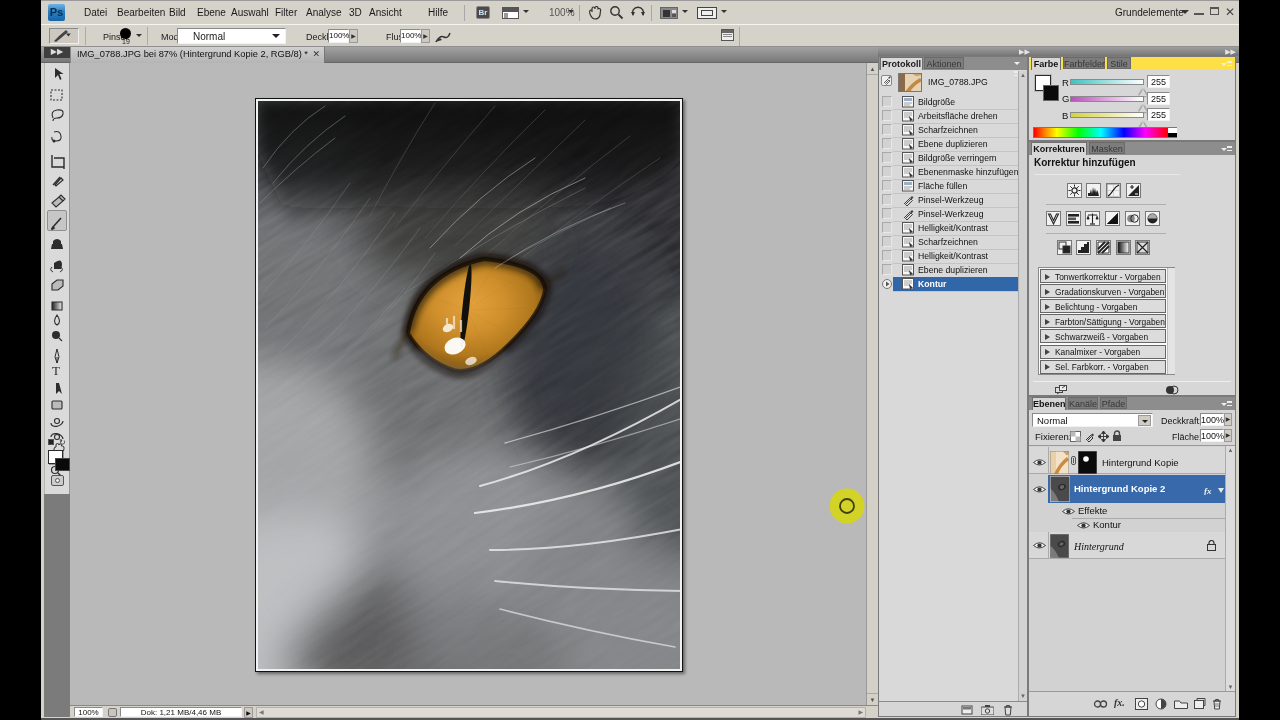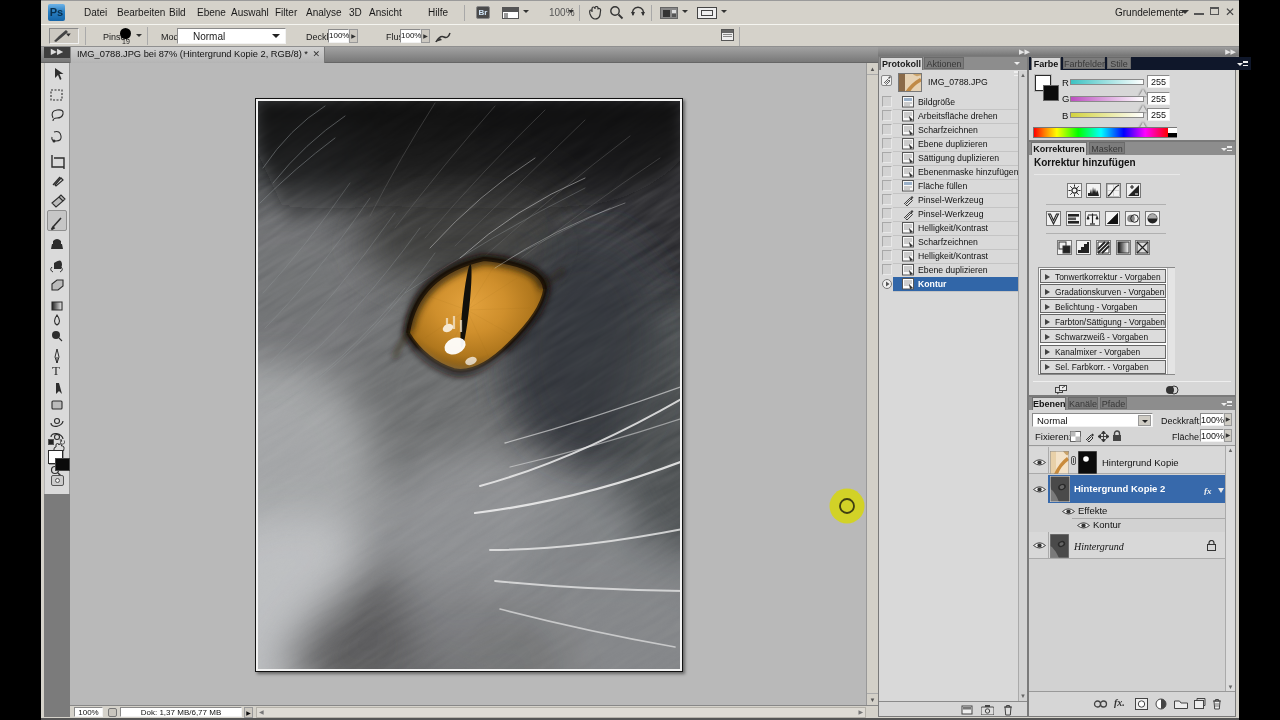--- a/index.html
+++ b/index.html
@@ -307,21 +307,21 @@
   </svg>
 
   <div class="abs" style="left:825px;top:63px;width:12px;height:642px;background:#d3d0c8;border-left:1px solid #999;">
     <div style="height:12px;border-bottom:1px solid #aaa;font-size:6px;color:#555;text-align:center;line-height:12px;">▲</div>
     <div class="abs" style="bottom:0;width:100%;height:12px;border-top:1px solid #aaa;font-size:6px;color:#555;text-align:center;line-height:12px;">▼</div>
   </div>
 
   <div class="abs" id="statusbar" style="left:29px;top:705px;width:808px;height:13px;background:#d5d2ca;border-top:1px solid #888;">
     <div class="abs sunken" style="left:4px;top:1px;width:29px;height:10px;font-size:8px;color:#111;text-align:center;line-height:9px;">100%</div>
     <div class="abs" style="left:38px;top:2px;width:9px;height:9px;border:1px solid #777;border-radius:2px;background:#c9c5bd;"></div>
-    <div class="abs sunken" style="left:50px;top:1px;width:122px;height:10px;font-size:8px;color:#111;text-align:center;line-height:9px;">Dok: 1,37 MB/6,77 MB</div>
+    <div class="abs sunken" style="left:50px;top:1px;width:122px;height:10px;font-size:8px;color:#111;text-align:center;line-height:9px;">Dok: 1,21 MB/4,46 MB</div>
     <div class="abs" style="left:174px;top:1px;width:9px;height:11px;background:#cdc9c1;border:1px solid #999;font-size:6px;color:#111;text-align:center;line-height:10px;">▶</div>
     <div class="abs" style="left:186px;top:1px;width:610px;height:11px;background:#dedbd4;border:1px solid #b5b2aa;">
         <span style="position:absolute;left:2px;top:0;font-size:6px;color:#777;line-height:9px;">◀</span>
         <span style="position:absolute;right:2px;top:0;font-size:6px;color:#777;line-height:9px;">▶</span>
       </div>
   </div>
   <div class="abs" style="left:0;top:718px;width:1198px;height:2px;background:#555;"></div>
 
   <div class="abs" style="left:837px;top:47px;width:361px;height:9px;background:linear-gradient(180deg,#9e9e9e,#757575);">
     <div class="abs" style="left:141px;top:0px;color:#e5e5e5;font-size:7px;line-height:9px;">▶▶</div>
@@ -380,21 +380,21 @@
         <path d="M7 6 l4 4 l-3 1 z" fill="#333"></path>
       </svg>
     <span class="abs" style="left:39px;top:82.0px;">Ebene duplizieren</span>
     <div class="abs" style="left:14px;top:93.5px;width:125px;height:1px;background:#c4c4c4;"></div>
     <div class="abs" style="left:3px;top:95.0px;width:10px;height:11px;background:#d2d2d2;border:1px solid;border-color:#a8a8a8 #e8e8e8 #e8e8e8 #a8a8a8;"></div>
     <svg class="abs" style="left:23px;top:95.0px;" width="13" height="12">
         <rect x="0.5" y="0.5" width="11" height="10.5" fill="#f8f8f8" stroke="#555"></rect>
         <path d="M2 3 h8 M2 5 h8 M2 7 h6" stroke="#888" stroke-width="0.8"></path>
         <path d="M7 6 l4 4 l-3 1 z" fill="#333"></path>
       </svg>
-    <span class="abs" style="left:39px;top:96.0px;">Sättigung duplizieren</span>
+    <span class="abs" style="left:39px;top:96.0px;">Bildgröße verringern</span>
     <div class="abs" style="left:14px;top:107.5px;width:125px;height:1px;background:#c4c4c4;"></div>
     <div class="abs" style="left:3px;top:109.0px;width:10px;height:11px;background:#d2d2d2;border:1px solid;border-color:#a8a8a8 #e8e8e8 #e8e8e8 #a8a8a8;"></div>
     <svg class="abs" style="left:23px;top:109.0px;" width="13" height="12">
         <rect x="0.5" y="0.5" width="11" height="10.5" fill="#f8f8f8" stroke="#555"></rect>
         <path d="M2 3 h8 M2 5 h8 M2 7 h6" stroke="#888" stroke-width="0.8"></path>
         <path d="M7 6 l4 4 l-3 1 z" fill="#333"></path>
       </svg>
     <span class="abs" style="left:39px;top:110.0px;">Ebenenmaske hinzufügen</span>
     <div class="abs" style="left:14px;top:121.5px;width:125px;height:1px;background:#c4c4c4;"></div>
     <div class="abs" style="left:3px;top:123.0px;width:10px;height:11px;background:#d2d2d2;border:1px solid;border-color:#a8a8a8 #e8e8e8 #e8e8e8 #a8a8a8;"></div>
@@ -480,21 +480,21 @@
           <rect x="4" y="0" width="5" height="2" fill="#444"></rect>
         </svg>
       <svg class="abs" style="left:124px;top:2px;" width="10" height="12">
           <path d="M2 3 h6 l-0.7 8 h-4.6 z" fill="#ddd" stroke="#444"></path>
           <path d="M1 3 h8 M3.5 3 v-1.5 h3 v1.5" stroke="#444" fill="none"></path>
         </svg>
     </div>
   </div>
 
   <div class="abs" id="farbe" style="left:987px;top:56px;width:208px;height:85px;background:#d7d7d7;border:1px solid #7a7a7a;font-size:9.5px;color:#111;">
-    <div class="abs" style="left:0;top:0;width:222px;height:13px;background:#0f172a;">
+    <div class="abs" style="left:0;top:0;width:206px;height:13px;background:#fde047;">
       <div class="abs" style="left:2px;top:0;width:30px;height:13px;background:#d7d7d7;border:1px solid #707070;border-bottom:none;font-weight:bold;font-size:9px;text-align:center;line-height:13px;">Farbe</div>
       <div class="abs" style="left:34px;top:0;width:42px;height:12px;background:#7c7c7c;border:1px solid #6a6a6a;font-size:9px;text-align:center;line-height:12px;color:#383838;">Farbfelder</div>
       <div class="abs" style="left:78px;top:0;width:24px;height:12px;background:#7c7c7c;border:1px solid #6a6a6a;font-size:9px;text-align:center;line-height:12px;color:#383838;">Stile</div>
       <div class="abs" style="right:3px;top:3px;"><div style="display:inline-block;width:0;height:0;border:3px solid transparent;border-top-color:#eee;"></div><div style="display:inline-block;width:5px;height:5px;border-top:2px solid #eee;border-bottom:1px solid #eee;vertical-align:top;margin-top:1px;"></div></div>
     </div>
 
     <div class="abs" style="left:6px;top:18px;width:16px;height:16px;background:#fff;border:1px solid #2a2a2a;outline:1px solid #bbb;"></div>
     <div class="abs" style="left:14px;top:28px;width:16px;height:16px;background:#0a0a0a;border:1px solid #666;"></div>
 
     <div class="abs" style="left:33px;top:20px;">R</div>

